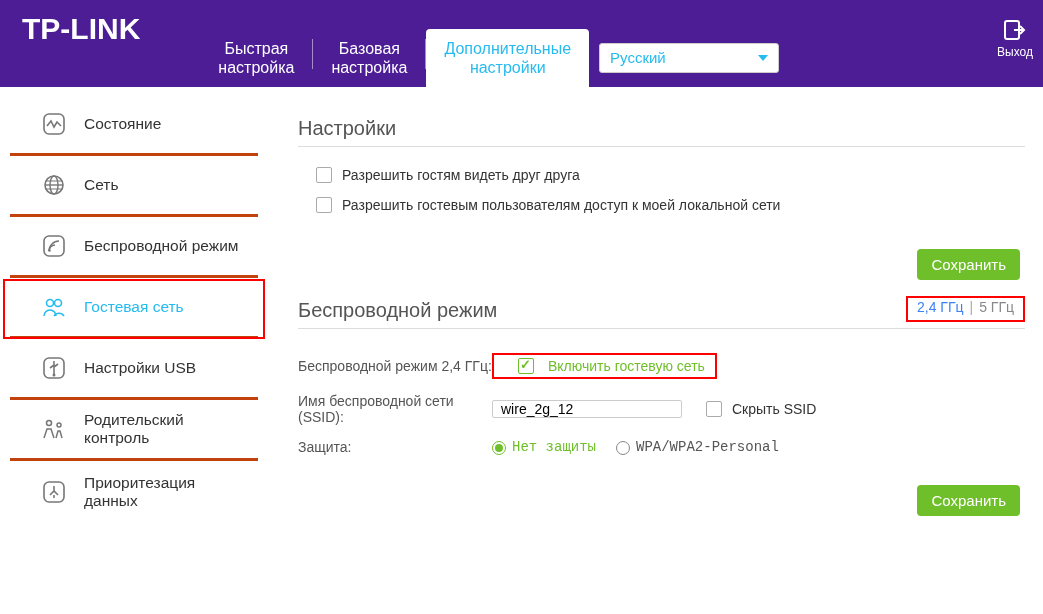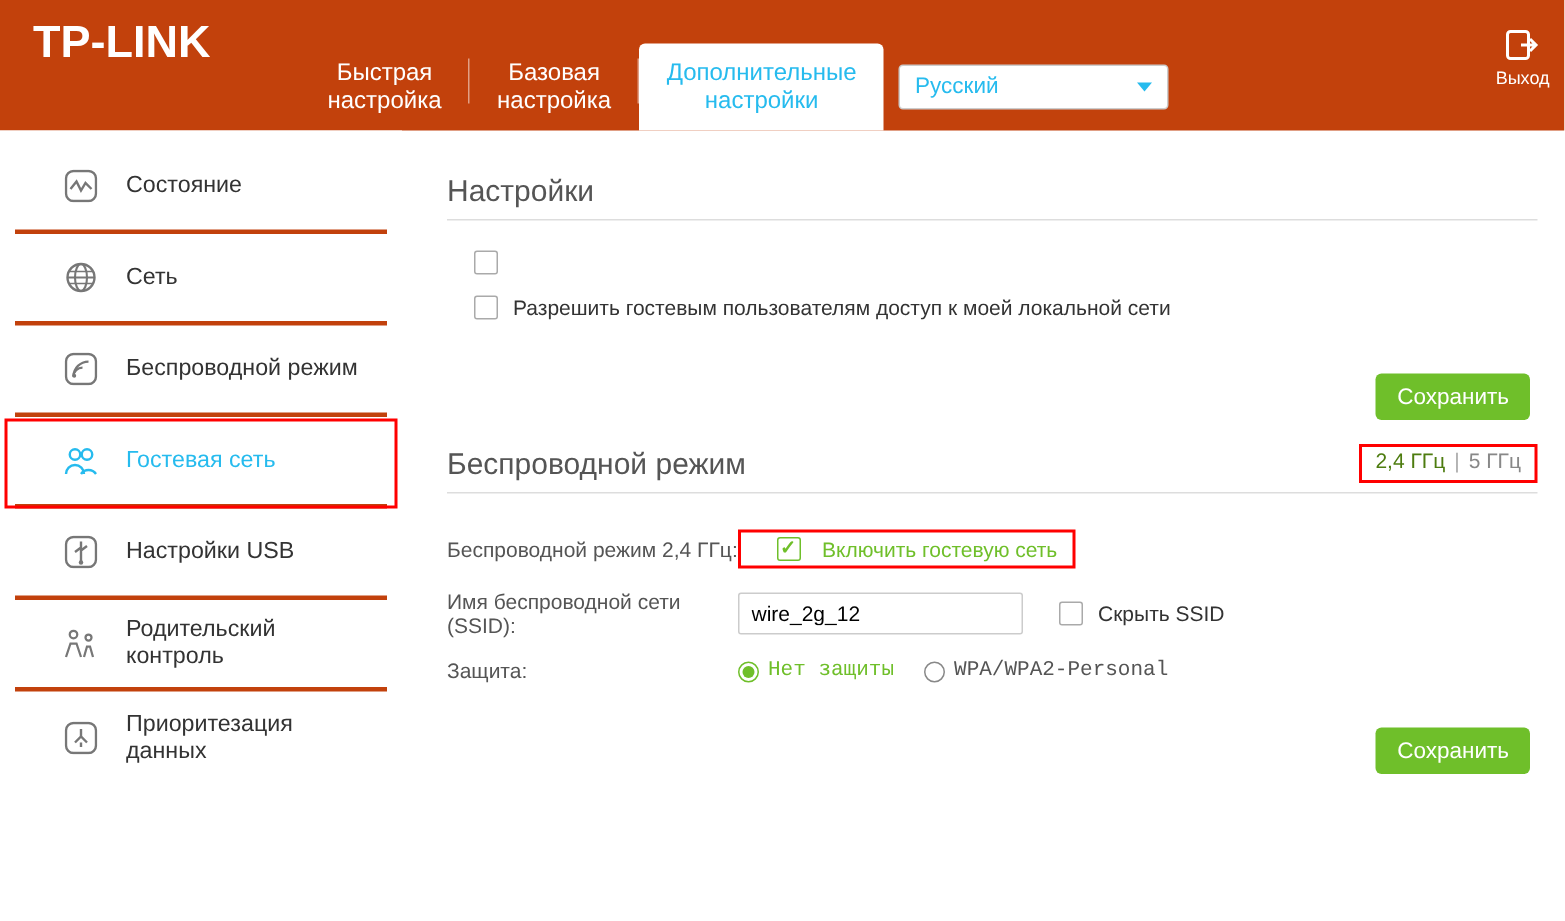--- a/index.html
+++ b/index.html
@@ -1,17 +1,17 @@
 <!DOCTYPE html>
 <html><head>
 <meta charset="utf-8">
 <style>
   * { box-sizing: border-box; margin: 0; padding: 0; }
   body { font-family: Arial, sans-serif; background: #fff; width: 1043px; height: 614px; overflow: hidden; font-size: 14px; color: #333;}
-  .header { background: #c2410c; height: 87px; display: flex; align-items: center; position: relative; }
+  .header { background: #4c1d95; height: 87px; display: flex; align-items: center; position: relative; }
   .logo { color: #fff; font-weight: bold; font-size: 30px; letter-spacing: 0px; margin-left: 22px; font-family: Arial, sans-serif; margin-top:-30px}
   .tabs { display: flex; align-items: flex-end; margin-left: 60px; height: 100%; }
   .tab { color: #fff; text-align: center; padding: 10px 18px 10px 18px; font-size: 16px; cursor: pointer; line-height: 1.2; align-self: flex-end;}
   .tab-sep { width: 1px; height: 30px; background: rgba(255,255,255,0.5); align-self: center; margin-top:20px;}
   .tab.active { background: #fff; color: #26bbee; border-top-left-radius: 4px; border-top-right-radius: 4px; }
   .lang-select { width: 180px; height: 30px; background: #fff; border: 1px solid #ccc; border-radius: 3px; display: flex; align-items: center; padding: 0 10px; margin-left: 10px; justify-content: space-between; color: #26bbee; font-size:15px; align-self:center; margin-top:28px; cursor:pointer;}
   .chevron { width: 0; height: 0; border-left: 5px solid transparent; border-right: 5px solid transparent; border-top: 6px solid #26bbee; }
   .hdr-actions { position: absolute; right: 10px; top: 18px; display: flex; gap: 20px; }
   .hdr-action { color: #fff; text-align: right; font-size: 12px; cursor: pointer; }
   .hdr-action svg { display: block; margin: 0 auto 3px auto; }
@@ -26,29 +26,29 @@
   .section-title { font-size: 20px; color: #555; padding-bottom: 6px; border-bottom: 1px solid #ddd; margin-bottom: 20px;}
   .chk-row { display: flex; align-items: center; margin-bottom: 14px; margin-left:18px;}
   .chk { width: 16px; height: 16px; border: 1px solid #aaa; margin-right: 10px; border-radius:2px; background:#fff;}
   .chk.checked { border-color:#6fbf2a;}
   .chk.checked::after { content:"✓"; color:#6fbf2a; font-size:13px; position:relative; left:1px; top:-3px; font-weight:bold;}
   .save-btn { background: #6fbf2a; color: #fff; padding: 7px 14px; border-radius: 4px; font-size: 15px; cursor: pointer; border:none;}
   .save-wrap { display:flex; justify-content:flex-end; margin: 36px 5px 16px 0;}
   .sec2-head { display:flex; justify-content:space-between; align-items:flex-end; border-bottom:1px solid #ddd; padding-bottom:6px; margin-bottom:24px;}
   .sec2-title { font-size:20px; color:#555;}
   .band-tabs { font-size:14px; display:flex; align-items:center; gap:6px; padding:0 5px 2px 5px;}
-  .band-active { color:#4d7c0f;}
+  .band-active { color:#3b82f6;}
   .band-sep { color:#aaa;}
   .band-inactive { color:#888;}
   .hl-band { border:2px solid #ff0000; padding:1px 4px 3px 4px;}
   .form-row { display:flex; align-items:center; margin-bottom:14px;}
   .form-label { width: 194px; font-size:14px; color:#555;}
   .enable-box { display:flex; align-items:center; color:#6fbf2a; font-size:14px;}
   .hl-enable { border:2px solid #ff0000; padding:3px 10px 3px 24px;}
-  .text-input { width:190px; height:28px; border:1px solid #ccc; padding:0 8px; font-size:14px; border-radius:2px;}
+  .text-input { width:190px; height:18px; border:1px solid #ccc; padding:0 8px; font-size:14px; border-radius:2px;}
   .radio { width:14px; height:14px; border:1px solid #888; border-radius:50%; margin-right:6px; display:inline-block; vertical-align:middle;}
   .radio.sel { border-color:#6fbf2a;}
   .radio.sel::after{ content:""; display:block; width:8px; height:8px; background:#6fbf2a; border-radius:50%; margin:2px;}
   .radio-opt { display:flex; align-items:flex-end; margin-right:20px; cursor:pointer;font-family:Liberation Mono, monospace;}
   .radio-opt.sel { color:#6fbf2a;}
   .save-wrap2 { display:flex; justify-content:flex-end; margin: 30px 5px 0 0;}
   .hl-sidebar { border:2px solid #ff0000; position:absolute; pointer-events:none;}
 </style>
 </head>
 <body>
@@ -154,20 +154,21 @@
         </span>
       <span class="sb-label" style="max-width:150px">Приоритезация данных</span>
     </div>
     <div class="hl-sidebar" style="left:3px; top:192px; width:262px; height:60px;"></div>
   </div>
 
   <div class="content">
     <div class="section-title">Настройки</div>
     <div class="chk-row">
       <span class="chk"></span>
+      <span>Разрешить гостям видеть друг друга</span>
     </div>
     <div class="chk-row">
       <span class="chk"></span>
       <span>Разрешить гостевым пользователям доступ к моей локальной сети</span>
     </div>
     <div class="save-wrap">
       <button class="save-btn">Сохранить</button>
     </div>
 
     <div class="sec2-head">

